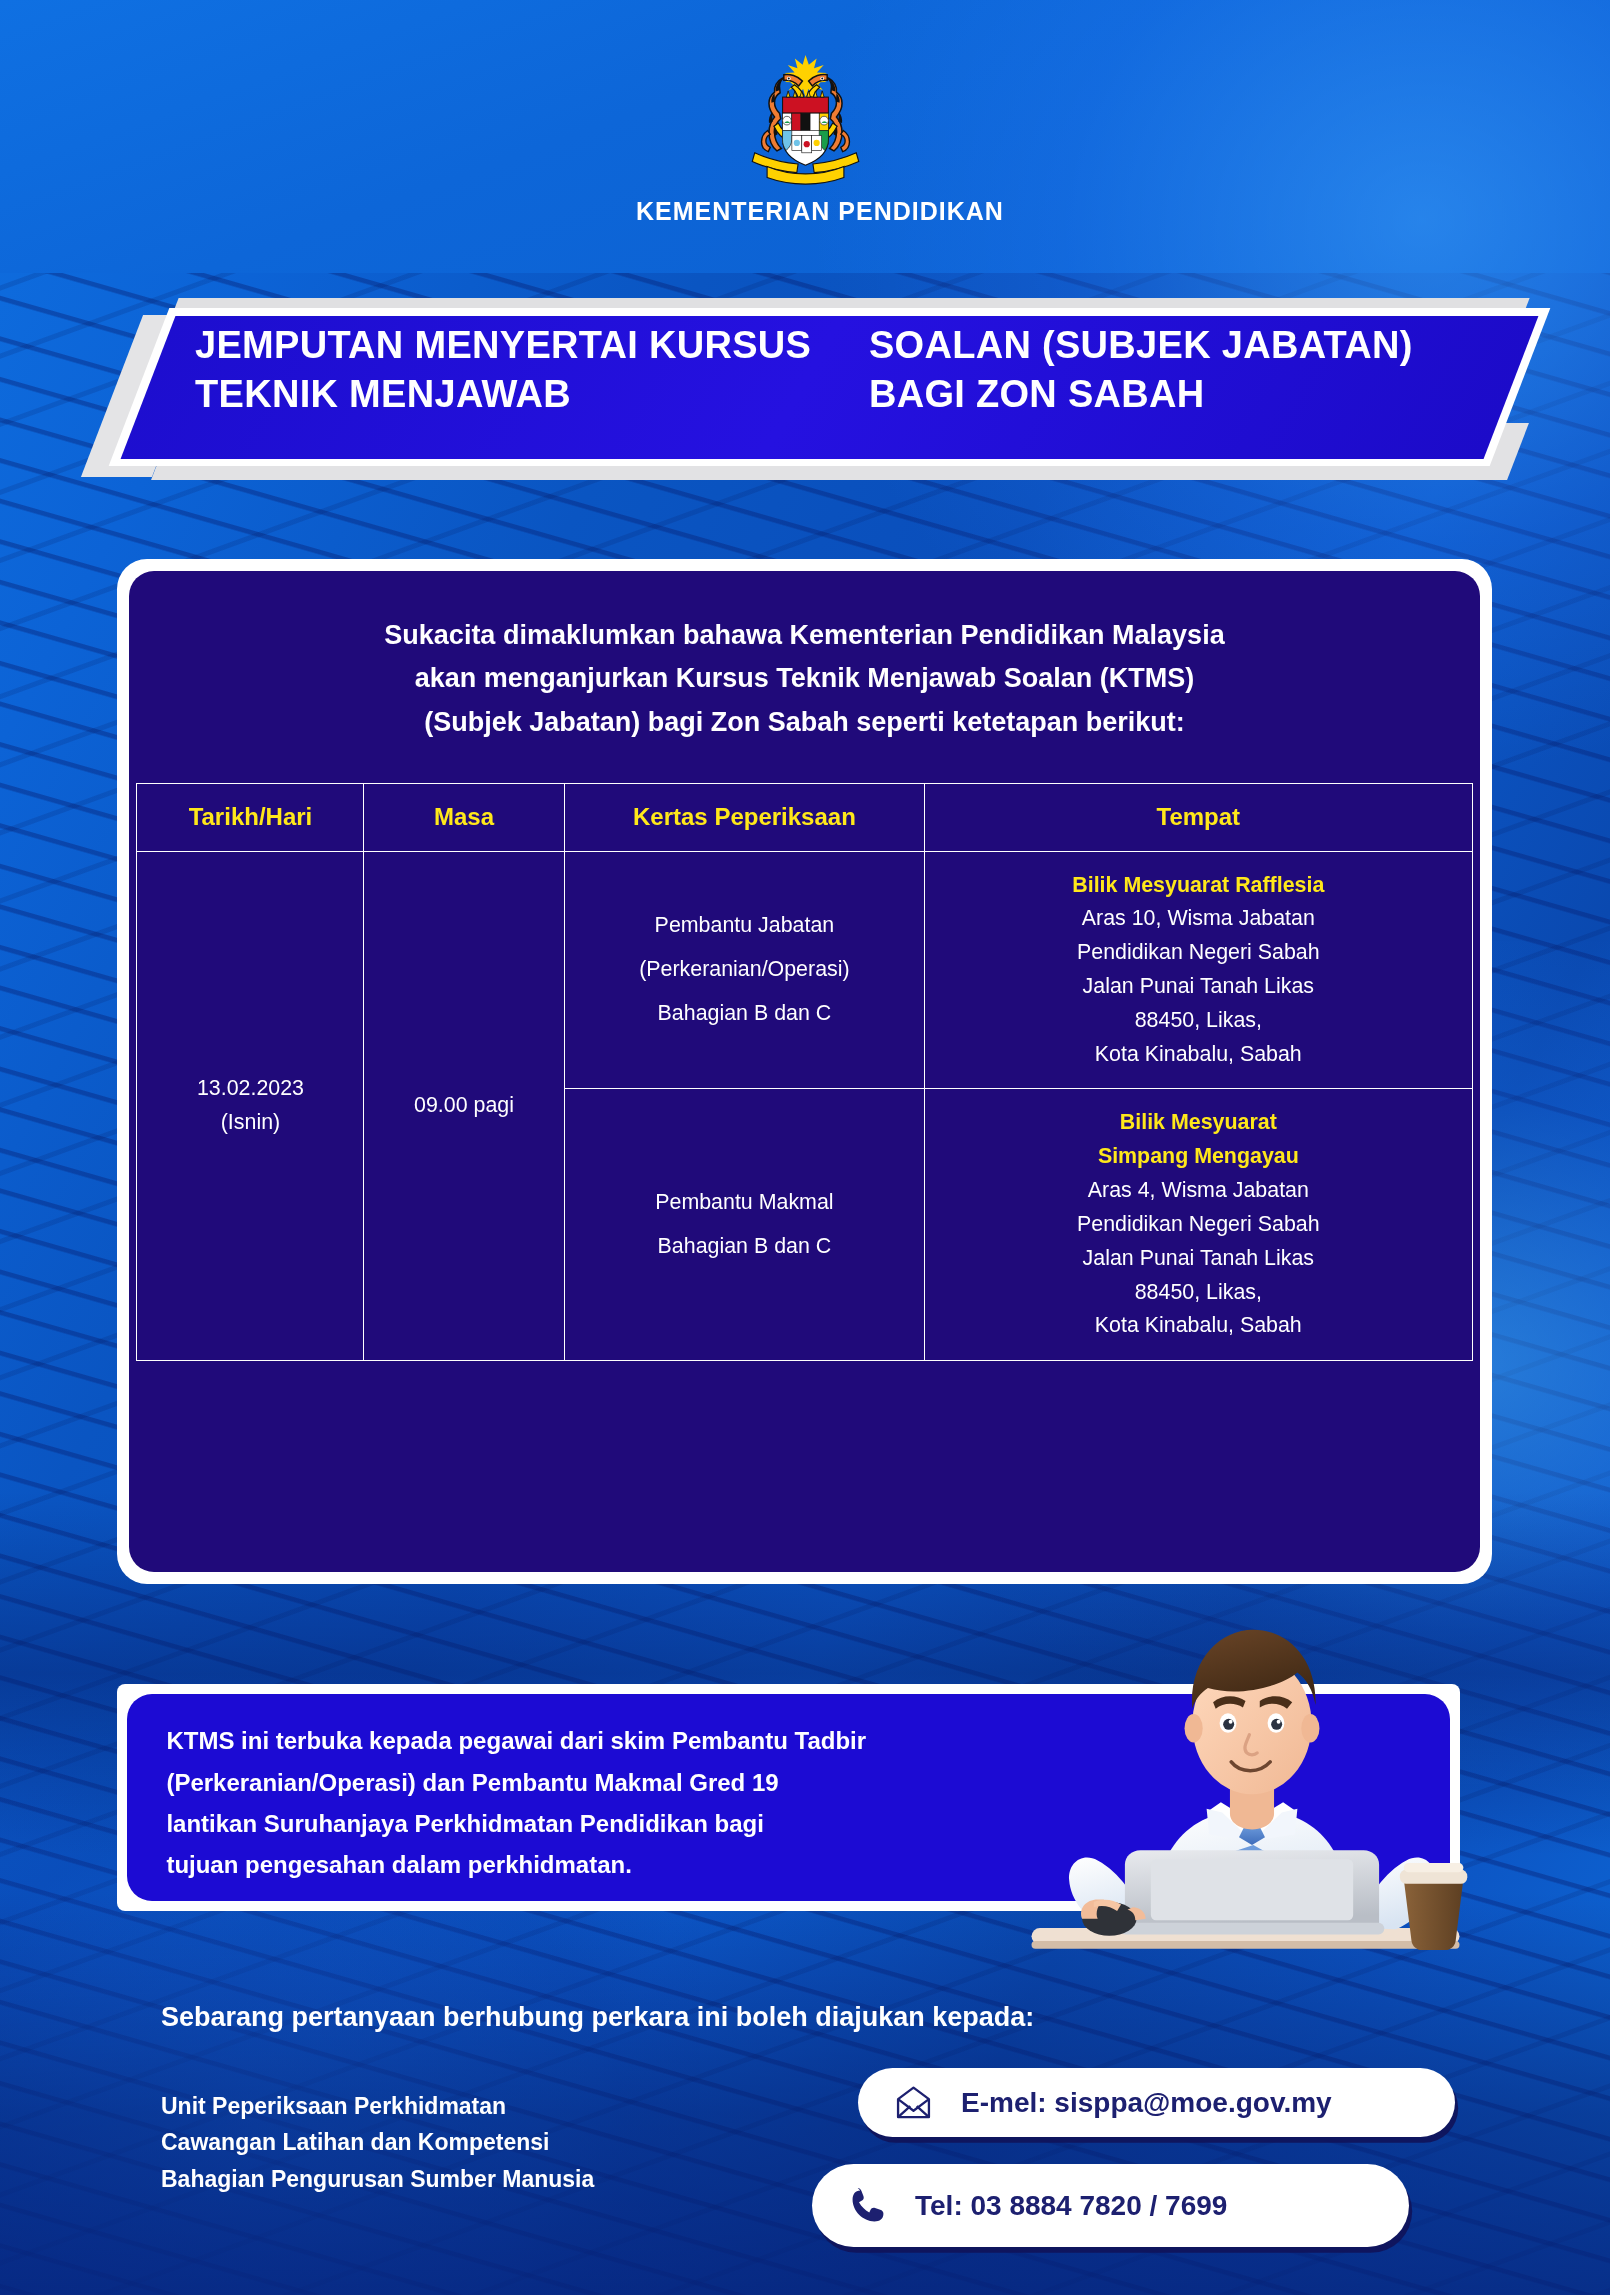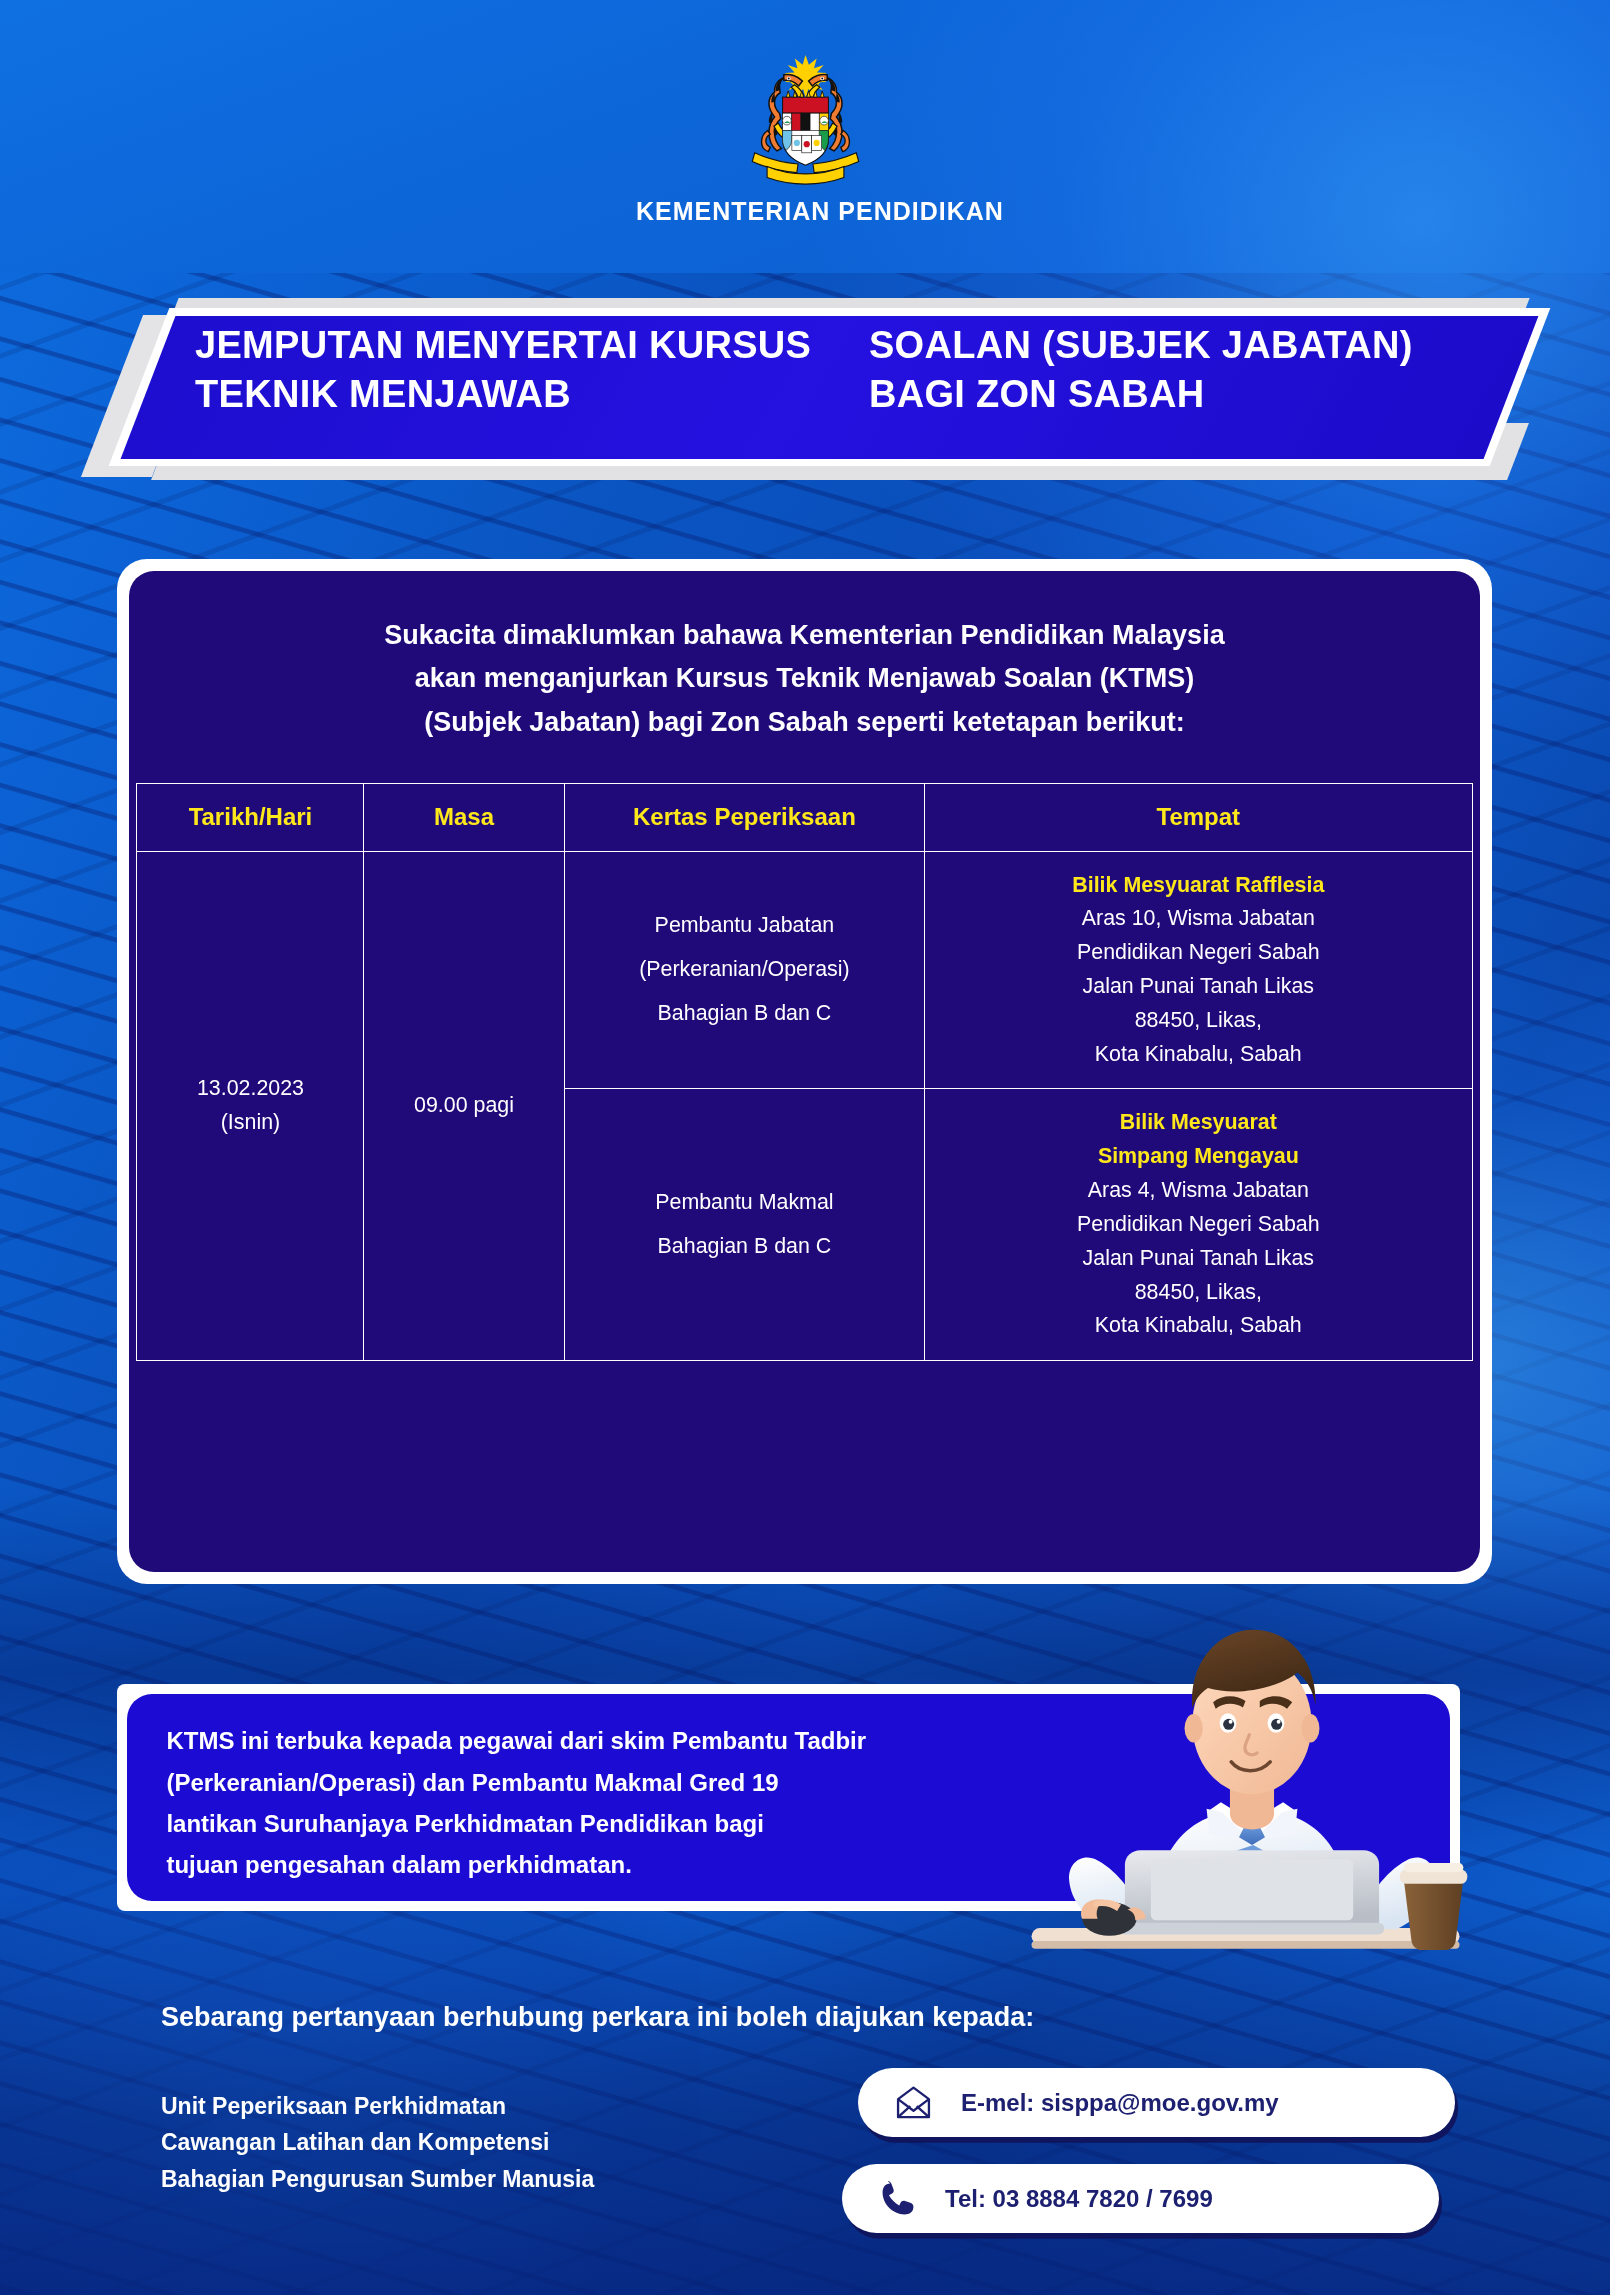--- a/index.html
+++ b/index.html
@@ -213,23 +213,23 @@
   }
   .pill {
     position: absolute;
     background: #ffffff;
     border-radius: 648px;
     display: flex; align-items: center;
     box-shadow: 3.2px 5.8px 0 rgba(16,20,90,.92);
     padding: 0 30px;
   }
   .pill-email { left: 858px; top: 2068px; width: 597px; height: 69px; }
-  .pill-tel   { left: 842px; top: 2164px; width: 597px; height: 69px; }
+  .pill-tel   { left: 812px; top: 2164px; width: 597px; height: 83px; }
   .pill-icon { width: 51px; display: flex; justify-content: center; align-items: center; flex: 0 0 51px; }
-  .pill-text { margin-left: 22px; color: #1d2070; font-size: 24px; font-weight: bold; white-space: nowrap; }
+  .pill-text { margin-left: 22px; color: #1d2070; font-size: 28px; font-weight: bold; white-space: nowrap; }
 </style>
 </head>
 <body>
 
 <div id="bg">
   <div class="bg-base"></div>
   <div class="bg-stripes"></div>
   <div class="bg-stripes2"></div>
   <div class="bg-top-solid"></div>
   <div class="bg-glow-tr"></div>

